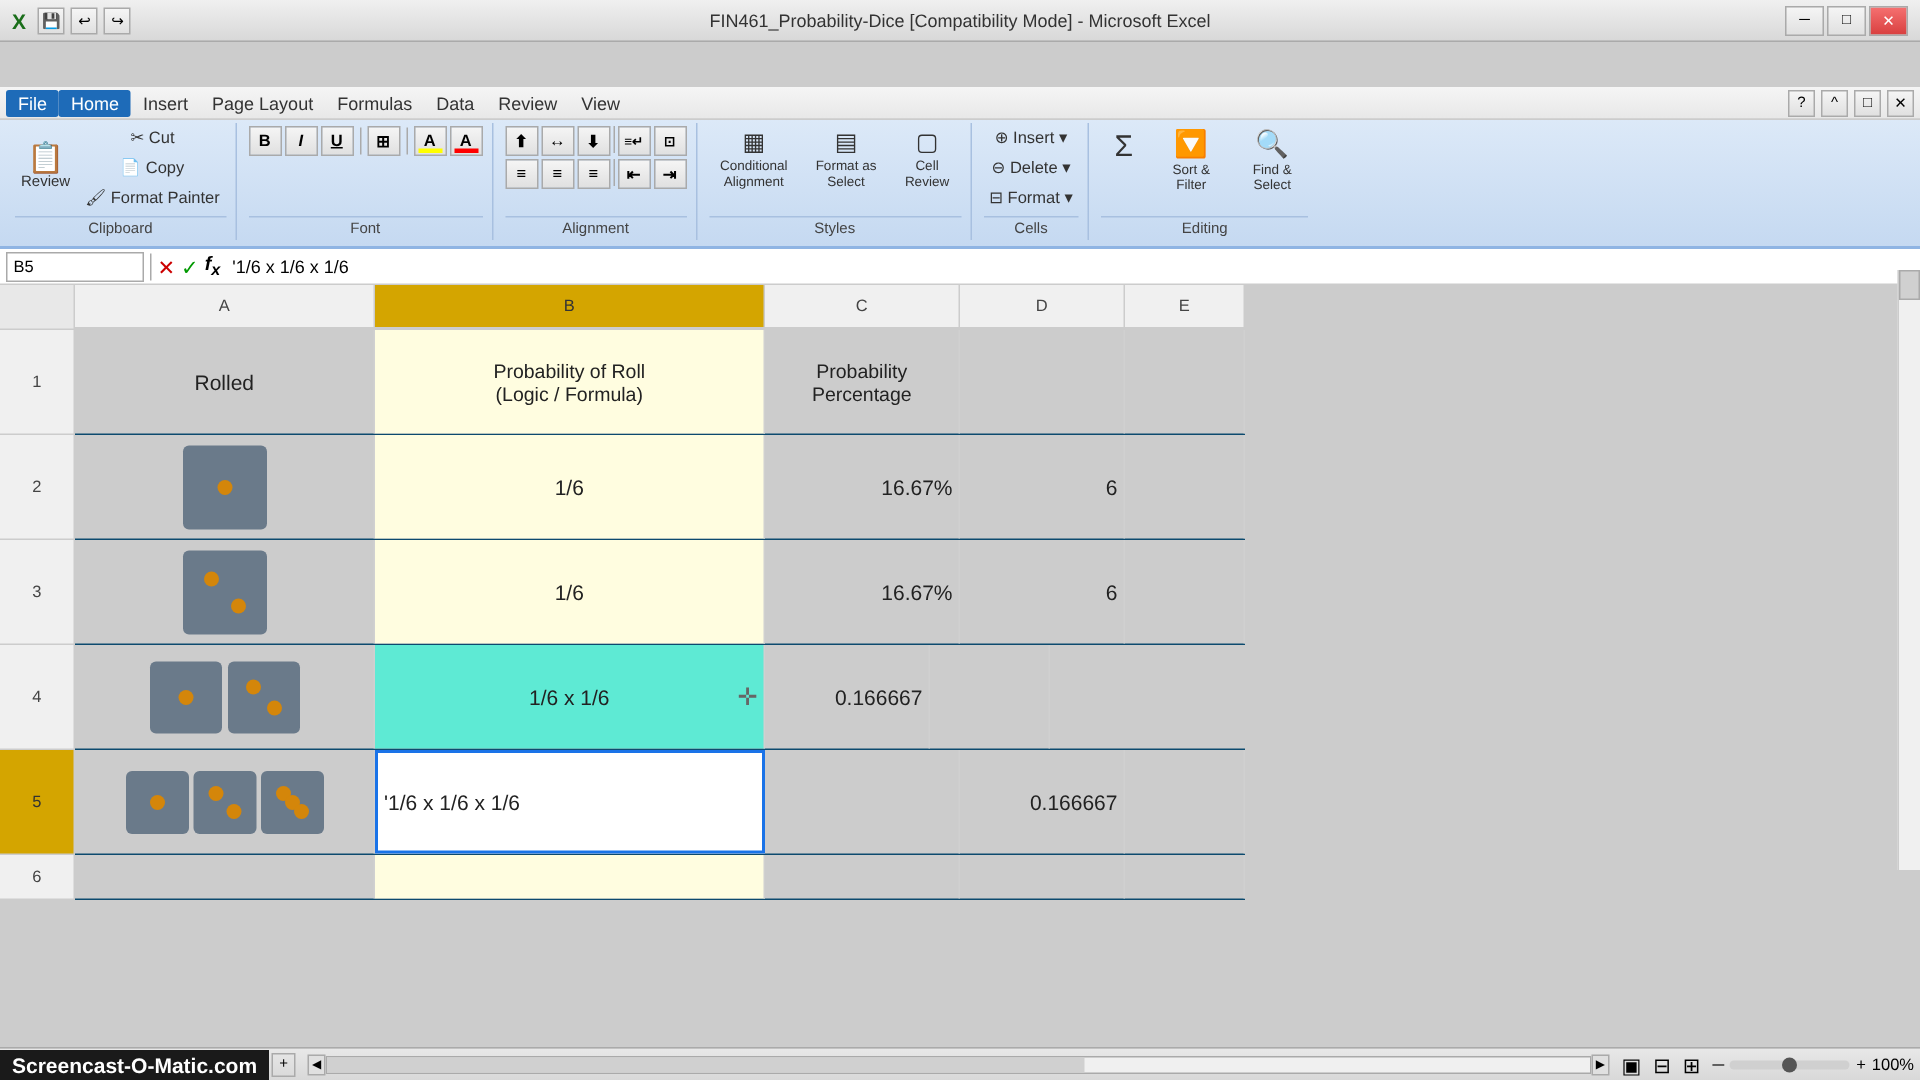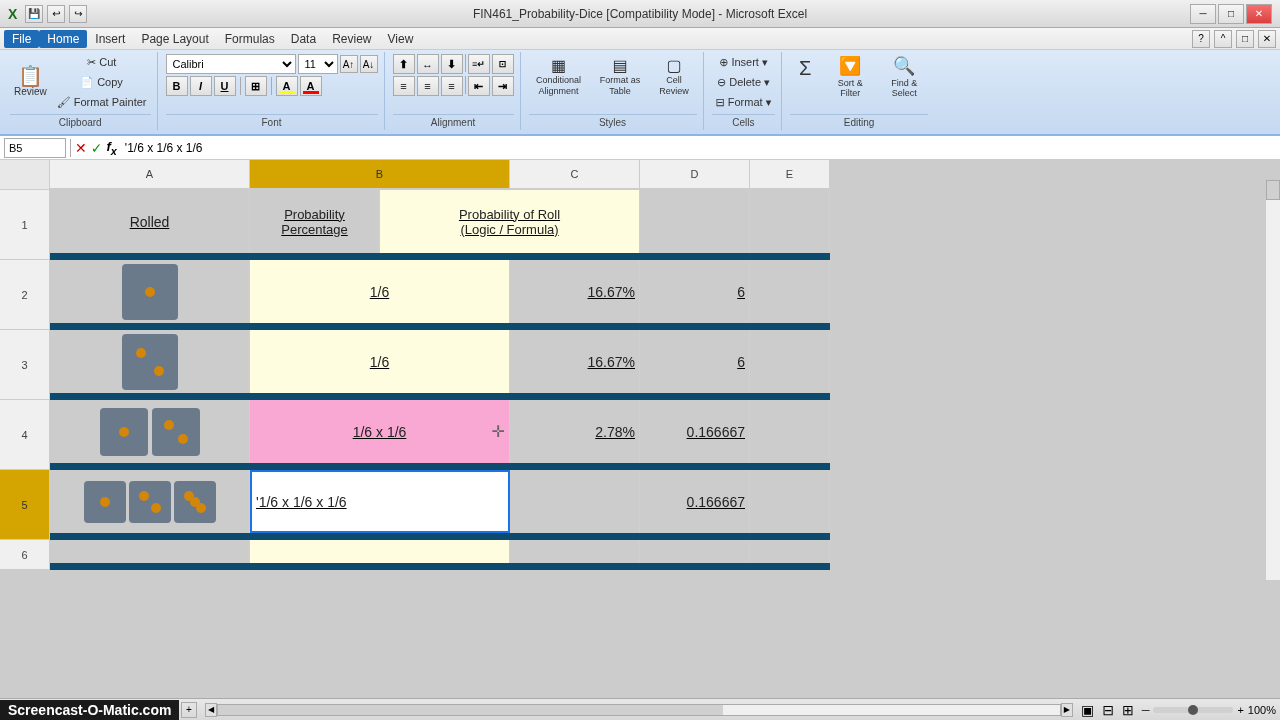--- a/index.html
+++ b/index.html
@@ -22,20 +22,21 @@
     .title-btn.close { background: linear-gradient(to bottom, #f57070, #d94040); color: white; }
 
     
     .menu-bar {
       background: linear-gradient(to bottom, #f5f5f5, #e8e8e8);
       height: 22px;
       display: flex;
       align-items: center;
       padding: 0 4px;
       border-bottom: 1px solid #ccc;
+      margin-top: 30px;
     }
     .menu-item {
       padding: 2px 8px;
       cursor: pointer;
       font-size: 12px;
       color: #333;
       border-radius: 2px;
     }
     .menu-item.active { background: #1e6bb8; color: white; }
 
@@ -131,21 +132,21 @@
     .formula-bar {
       display: flex;
       align-items: center;
       background: white;
       border-bottom: 1px solid #ccc;
       height: 24px;
       padding: 0 4px;
       gap: 4px;
     }
     .name-box {
-      width: 62px;
+      width: 92px;
       height: 20px;
       border: 1px solid #aaa;
       padding: 0 4px;
       font-size: 11px;
     }
     .formula-divider { width: 1px; height: 18px; background: #aaa; }
     .formula-icons { display: flex; align-items: center; gap: 4px; font-size: 12px; }
     .formula-input {
       flex: 1;
       border: none;
@@ -190,22 +191,21 @@
 
     
     .row-header.h1 { height: 70px; }
     .row-header.h2 { height: 70px; }
     .row-header.h3 { height: 70px; }
     .row-header.h4 { height: 70px; }
     .row-header.h5 { height: 70px; }
     .row-header.h6 { height: 30px; }
     .grid-row {
       display: flex;
-      border-bottom: 7px solid #0c4a6e;
-      text-decoration: underline;
+      border-bottom: 1px solid #0c4a6e;
     }
     .grid-cell {
       border-right: 1px solid #d0d0d0;
       display: flex;
       align-items: center;
       justify-content: center;
       font-size: 12px;
       color: #222;
       padding: 2px 4px;
       position: relative;
@@ -357,30 +357,20 @@
           <div class="rb-btn rb-btn-small"><span>🖌</span> Format Painter</div>
         </div>
       </div>
       <div class="ribbon-group-label">Clipboard</div>
     </div>
 
     <div class="ribbon-group">
       <div class="ribbon-group-top">
         <div class="font-controls">
           <div class="font-row">
-            <select class="font-select">
-              <option>Calibri</option>
-            </select>
-            <select class="font-size-select">
-              <option>11</option>
-            </select>
-            <div class="small-btn">A↑</div>
-            <div class="small-btn">A↓</div>
-          </div>
-          <div class="font-row">
             <div class="format-btn" style="font-weight:bold;">B</div>
             <div class="format-btn" style="font-style:italic;">I</div>
             <div class="format-btn" style="text-decoration:underline;">U</div>
             <div style="width:1px;background:#aaa;height:18px;margin:0 2px;"></div>
             <div class="format-btn">⊞</div>
             <div style="width:1px;background:#aaa;height:18px;margin:0 2px;"></div>
             <div class="format-btn" style="position:relative;">
               <span>A</span>
               <div style="position:absolute;bottom:1px;left:2px;right:2px;height:3px;background:#ffff00;"></div>
             </div>
@@ -423,21 +413,21 @@
       <div class="ribbon-group-top" style="gap:4px;">
         <div style="display:flex;flex-direction:column;gap:2px;align-items:center;">
           <div class="rb-btn" style="font-size:9px;text-align:center;width:60px;">
             <div style="font-size:16px;">▦</div>
             <div>Conditional Alignment</div>
           </div>
         </div>
         <div style="display:flex;flex-direction:column;gap:2px;align-items:center;">
           <div class="rb-btn" style="font-size:9px;text-align:center;width:55px;">
             <div style="font-size:16px;">▤</div>
-            <div>Format as Table</div>
+            <div>Format as Select</div>
           </div>
         </div>
         <div style="display:flex;flex-direction:column;gap:2px;align-items:center;">
           <div class="rb-btn" style="font-size:9px;text-align:center;width:45px;">
             <div style="font-size:16px;">▢</div>
             <div>Cell Review</div>
           </div>
         </div>
       </div>
       <div class="ribbon-group-label">Styles</div>
@@ -519,27 +509,27 @@
       <div class="row-header h3" style="height:70px;">3</div>
       <div class="row-header h4" style="height:70px;">4</div>
       <div class="row-header h5 selected" style="height:70px;background:#d4a500;color:#333;">5</div>
       <div class="row-header h6" style="height:30px;">6</div>
     </div>
 
     <div style="display:flex;flex-direction:column;">
 
       <div class="grid-row" style="height:70px;">
         <div class="grid-cell" style="width:200px;min-width:200px;justify-content:center;font-size:14px;">Rolled</div>
+        <div class="grid-cell selected-col" style="width:260px;min-width:260px;justify-content:center;text-align:center;background:#fffde0;flex-direction:column;">
+          <div style="font-size:13px;">Probability of Roll</div>
+          <div style="font-size:13px;">(Logic / Formula)</div>
+        </div>
         <div class="grid-cell" style="width:130px;min-width:130px;justify-content:center;text-align:center;flex-direction:column;">
           <div style="font-size:13px;">Probability</div>
           <div style="font-size:13px;">Percentage</div>
-        </div>
-        <div class="grid-cell selected-col" style="width:260px;min-width:260px;justify-content:center;text-align:center;background:#fffde0;flex-direction:column;">
-          <div style="font-size:13px;">Probability of Roll</div>
-          <div style="font-size:13px;">(Logic / Formula)</div>
         </div>
         <div class="grid-cell" style="width:110px;min-width:110px;"></div>
         <div class="grid-cell" style="width:80px;min-width:80px;"></div>
       </div>
 
       <div class="grid-row" style="height:70px;">
         <div class="grid-cell" style="width:200px;min-width:200px;justify-content:center;">
 
           <div class="dice" style="width:56px;height:56px;background:#6a7a8a;">
             <div class="dice-dot" style="top:50%;left:50%;transform:translate(-50%,-50%);"></div>
@@ -569,25 +559,24 @@
         <div class="grid-cell" style="width:200px;min-width:200px;justify-content:center;gap:4px;">
 
           <div class="dice" style="width:48px;height:48px;background:#6a7a8a;">
             <div class="dice-dot" style="top:50%;left:50%;transform:translate(-50%,-50%);"></div>
           </div>
           <div class="dice" style="width:48px;height:48px;background:#6a7a8a;">
             <div class="dice-dot" style="top:12px;left:12px;"></div>
             <div class="dice-dot" style="bottom:12px;right:12px;"></div>
           </div>
         </div>
-        <div class="grid-cell selected-col" style="width:260px;min-width:260px;justify-content:center;background:#f9a8d4;font-size:14px;position:relative;">
+        <div class="grid-cell selected-col" style="width:260px;min-width:260px;justify-content:center;background:#5eead4;font-size:14px;position:relative;">
           <span>1/6 x 1/6</span>
           <span style="position:absolute;right:4px;font-size:16px;color:#666;cursor:move;">✛</span>
         </div>
-        <div class="grid-cell" style="width:130px;min-width:130px;justify-content:flex-end;font-size:14px;">2.78%</div>
         <div class="grid-cell" style="width:110px;min-width:110px;justify-content:flex-end;font-size:14px;">0.166667</div>
         <div class="grid-cell" style="width:80px;min-width:80px;"></div>
       </div>
 
       <div class="grid-row" style="height:70px;">
         <div class="grid-cell" style="width:200px;min-width:200px;justify-content:center;gap:3px;">
 
           <div class="dice" style="width:42px;height:42px;background:#6a7a8a;">
             <div class="dice-dot" style="top:50%;left:50%;transform:translate(-50%,-50%);"></div>
           </div>

